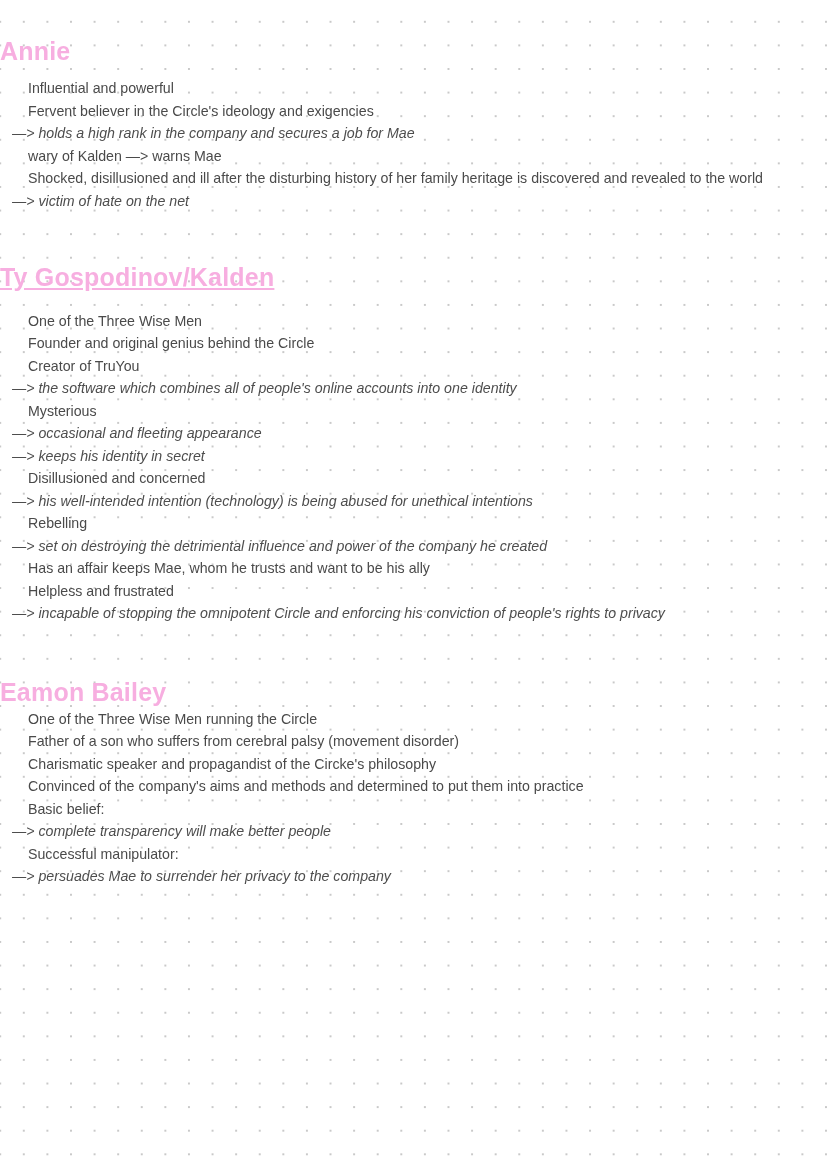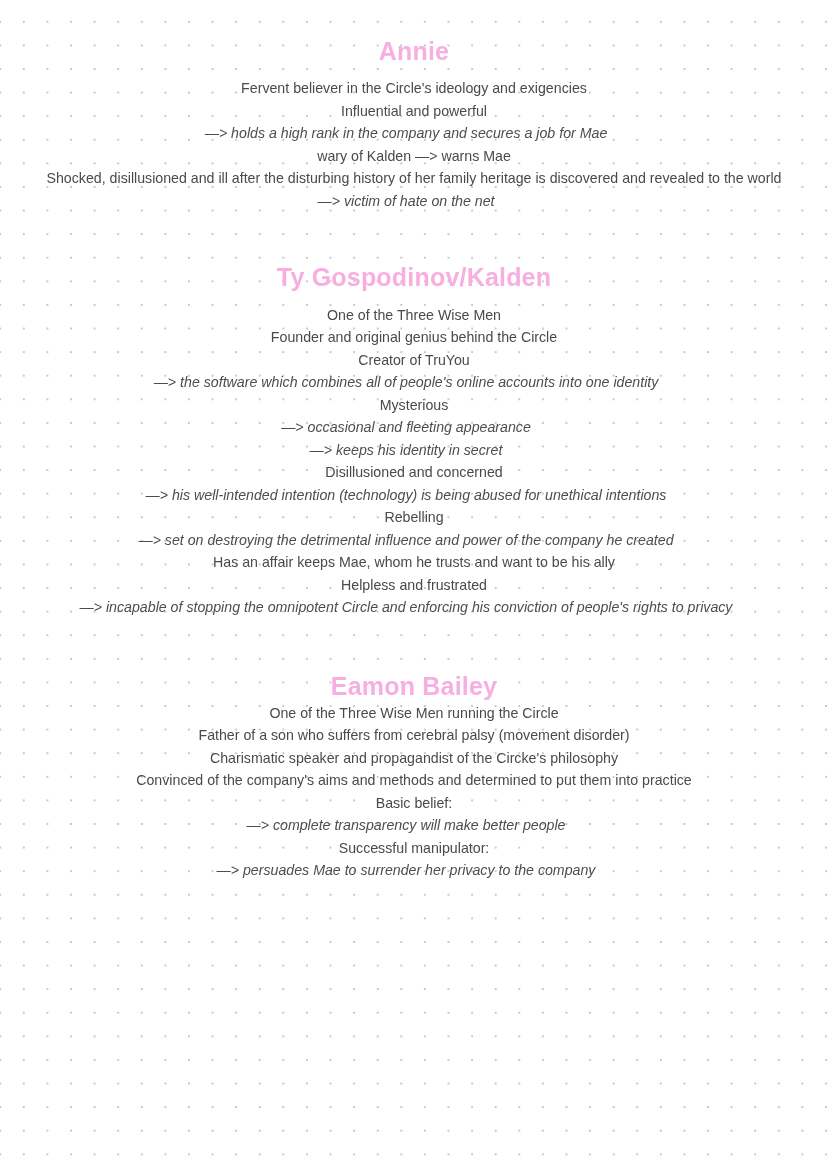--- a/index.html
+++ b/index.html
@@ -28,21 +28,20 @@
 
   #page {
     position: relative;
     z-index: 1;
     width: 828px;
     padding: 0;
     box-sizing: border-box;
   }
 
   .section {
-    text-align: center;
   }
 
   .section-title {
     color: #f7aee0;
     font-size: 25px;
     font-weight: bold;
     letter-spacing: 0.2px;
     margin: 0;
     line-height: 1.25;
   }
@@ -60,36 +59,36 @@
     font-style: italic;
     color: #4d4d4d;
     padding-left: 12px;
   }
 
   
   .sec-annie { padding-top: 36px; }
   .sec-annie .section-title { margin-bottom: 10px; }
 
   .sec-kalden { padding-top: 50px; }
-  .sec-kalden .section-title { margin-bottom: 10px; }
+  .sec-kalden .section-title { margin-bottom: 16px; text-decoration: underline; }
 
   .sec-bailey { padding-top: 52px; }
   .sec-bailey .section-title { }
 </style>
 </head>
 <body>
 
 <div id="dot-grid"></div>
 
 <div id="page">
 
   <div class="section sec-annie">
     <h1 class="section-title">Annie</h1>
+    <p class="line">Influential and powerful</p>
     <p class="line">Fervent believer in the Circle's ideology and exigencies</p>
-    <p class="line">Influential and powerful</p>
     <p class="line arrow">—&gt; holds a high rank in the company and secures a job for Mae</p>
     <p class="line">wary of Kalden —&gt; warns Mae</p>
     <p class="line">Shocked, disillusioned and ill after the disturbing history of her family heritage is discovered and revealed to the world</p>
     <p class="line arrow">—&gt; victim of hate on the net</p>
   </div>
 
   <div class="section sec-kalden">
     <h1 class="section-title">Ty Gospodinov/Kalden</h1>
     <p class="line">One of the Three Wise Men</p>
     <p class="line">Founder and original genius behind the Circle</p>

